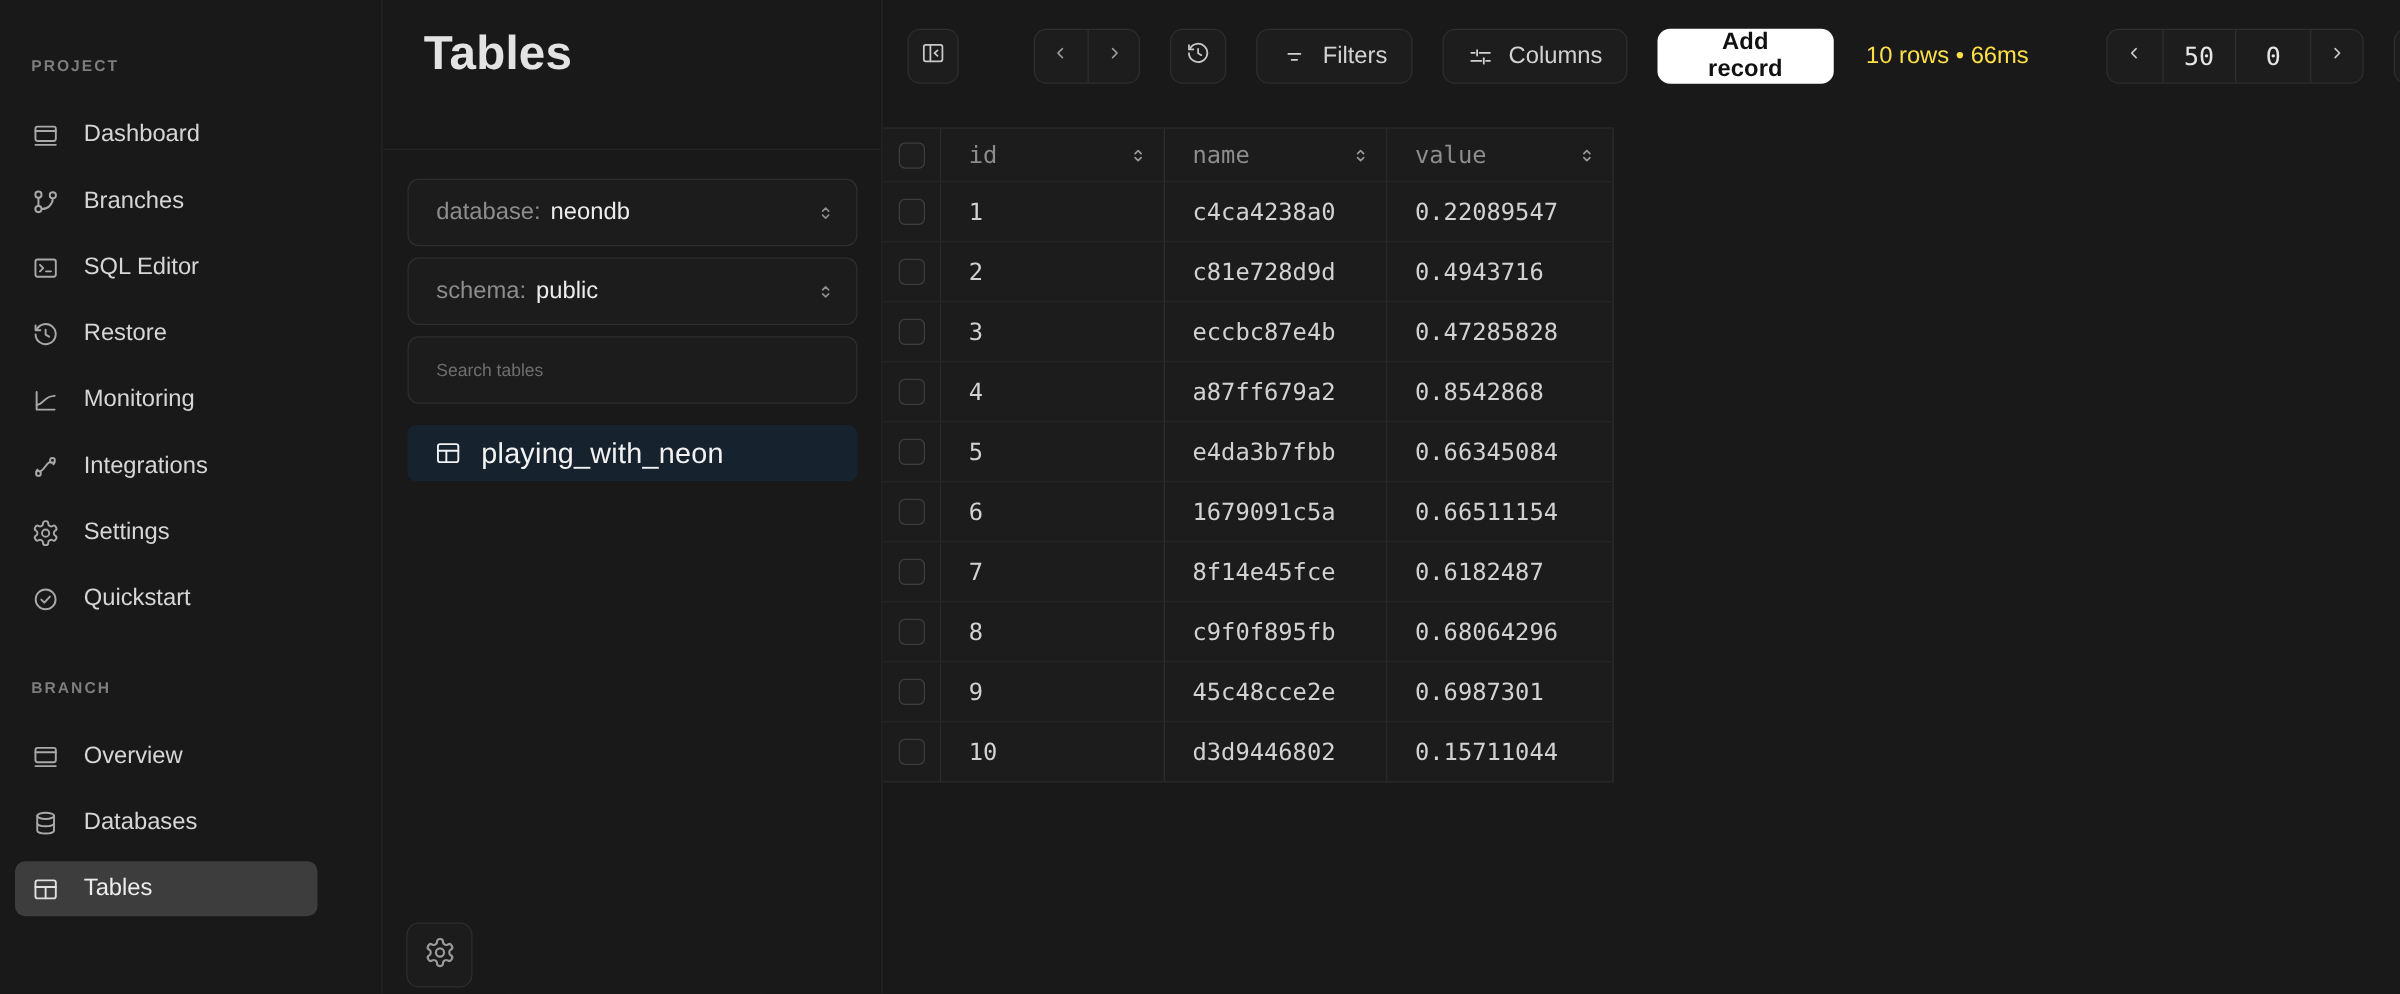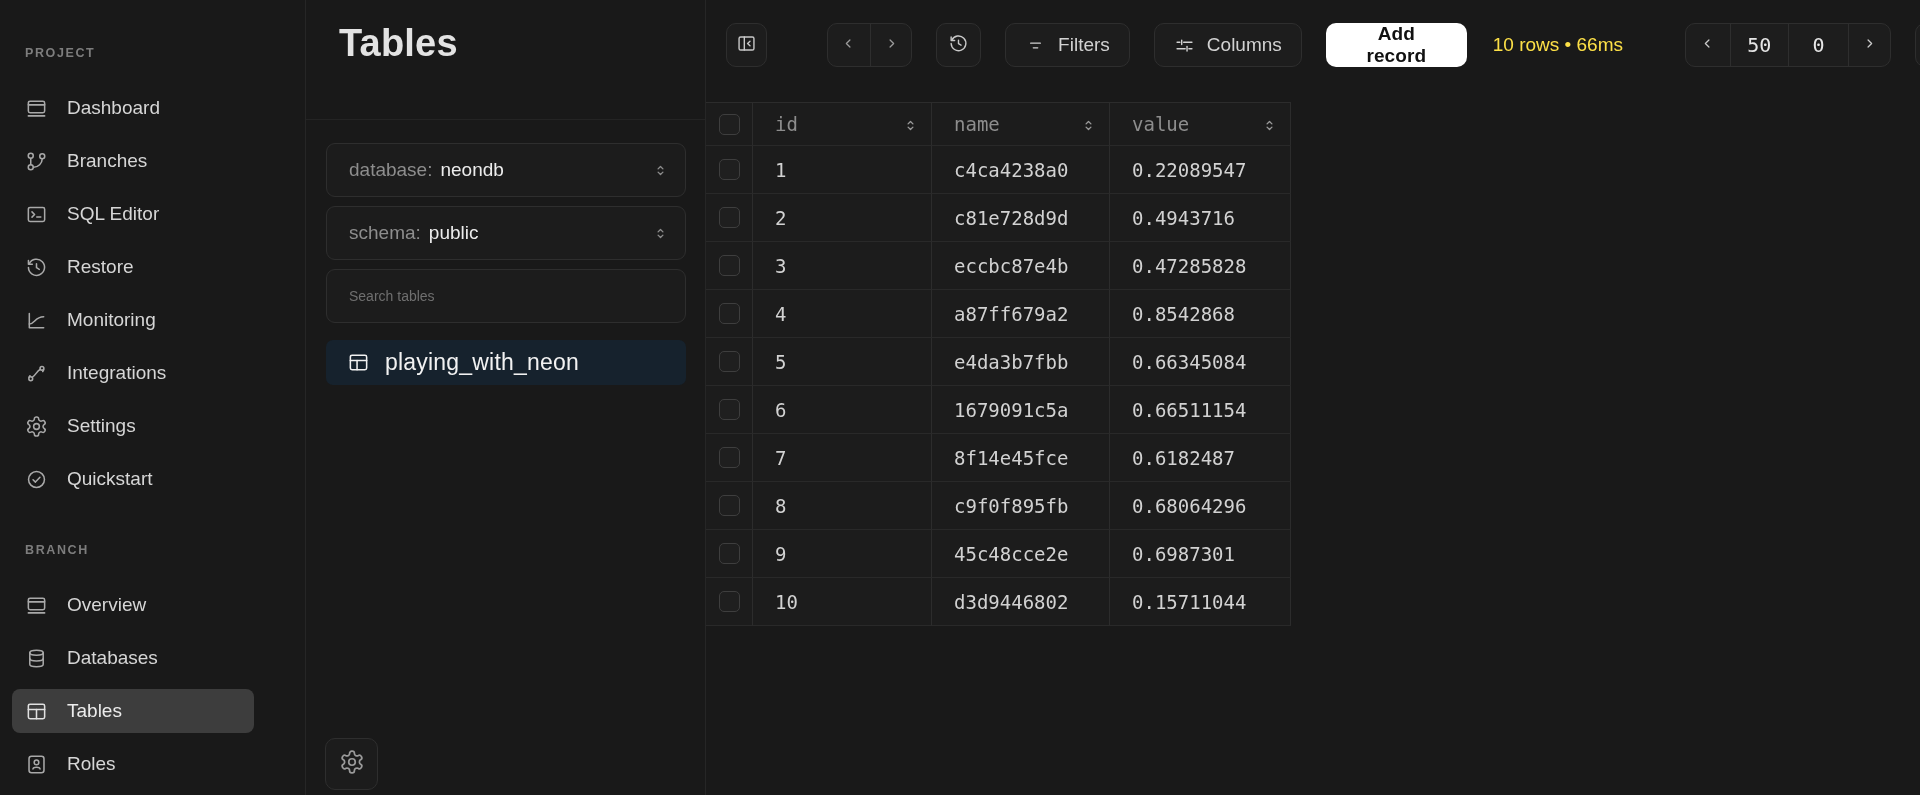--- a/index.html
+++ b/index.html
@@ -217,30 +217,20 @@
       <div class="nav-item selected">
         <span class="nicon">
           <svg viewBox="0 0 24 24" fill="none" stroke="currentColor" stroke-width="1.6" stroke-linecap="round" stroke-linejoin="round">
             <rect x="3.5" y="4.5" width="17" height="15" rx="1.8"></rect>
             <path d="M3.5 10h17"></path>
             <path d="M12 10v9.5"></path>
           </svg>
         </span>
         <span class="nlabel">Tables</span>
       </div>
-      <div class="nav-item">
-        <span class="nicon">
-          <svg viewBox="0 0 24 24" fill="none" stroke="currentColor" stroke-width="1.6" stroke-linecap="round" stroke-linejoin="round">
-            <rect x="4.2" y="3.5" width="15.6" height="17" rx="2.6"></rect>
-            <circle cx="12" cy="9.8" r="2.4"></circle>
-            <path d="M8.3 16.6c.6-2.2 6.8-2.2 7.4 0"></path>
-          </svg>
-        </span>
-        <span class="nlabel">Roles</span>
-      </div>
     </nav>
 </aside>
 
 <section class="panel">
   <div class="panel-head">
     <h1 class="panel-title">Tables</h1>
   </div>
   <div class="panel-body">
     <div class="select-box">
       <span class="sel-prefix">database:</span>

